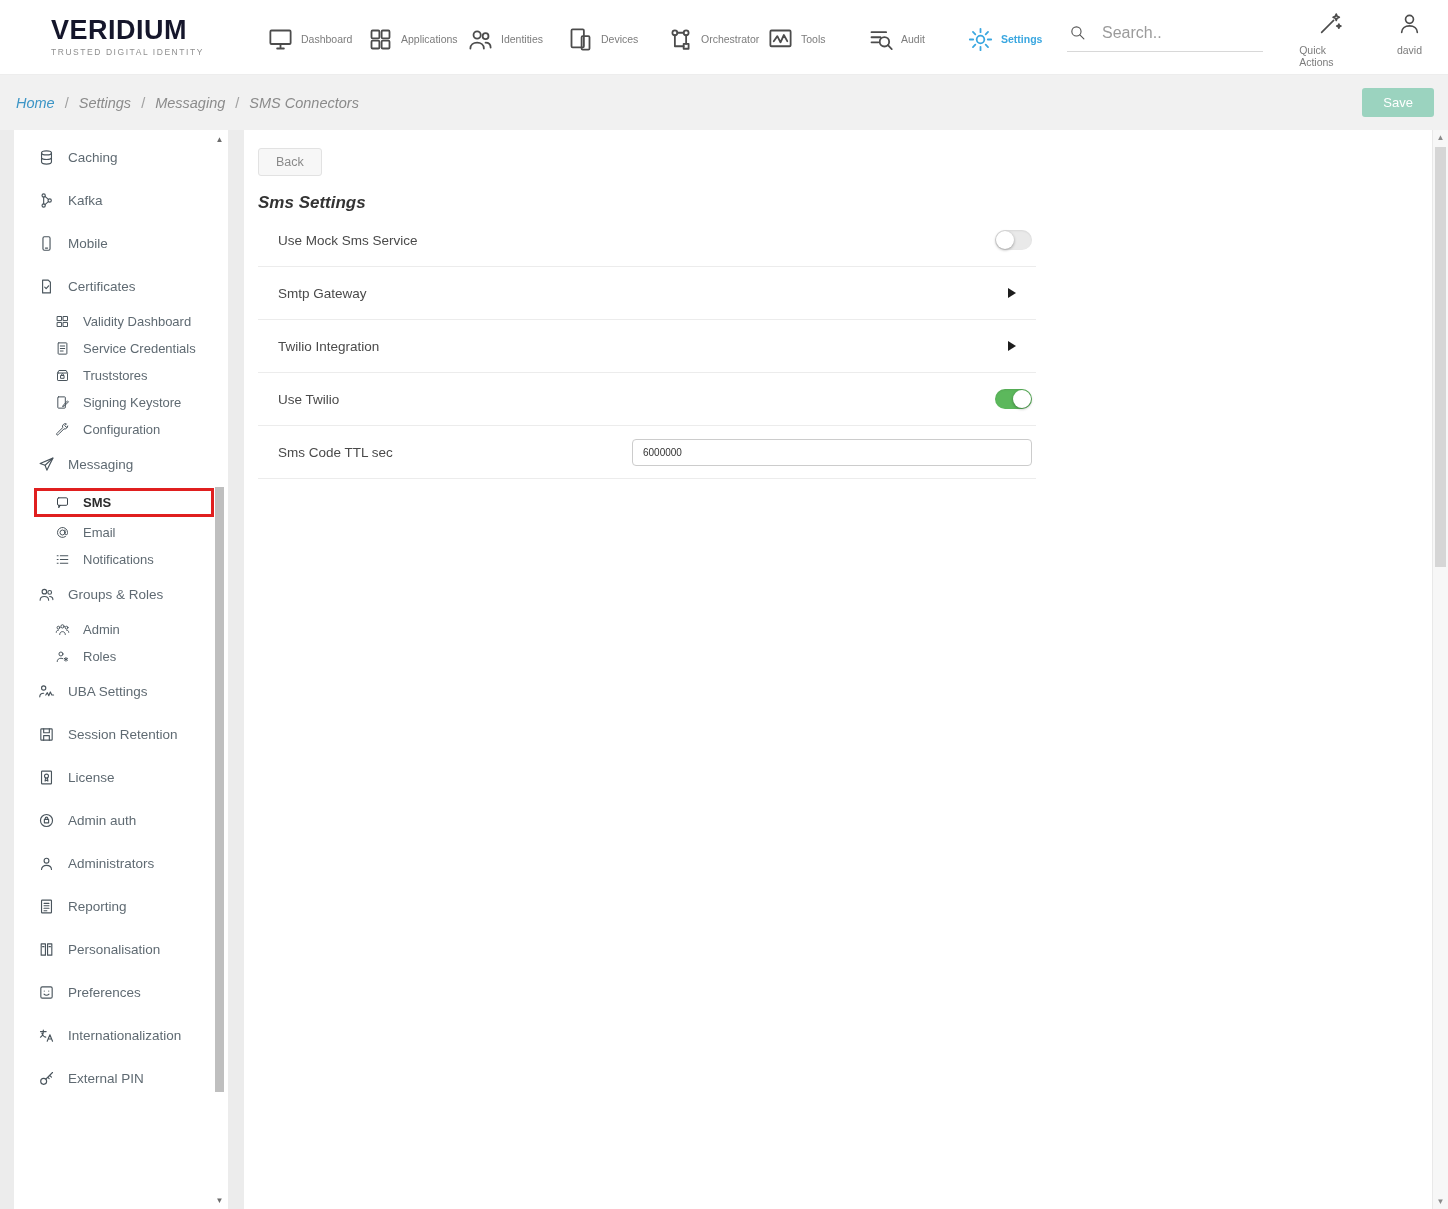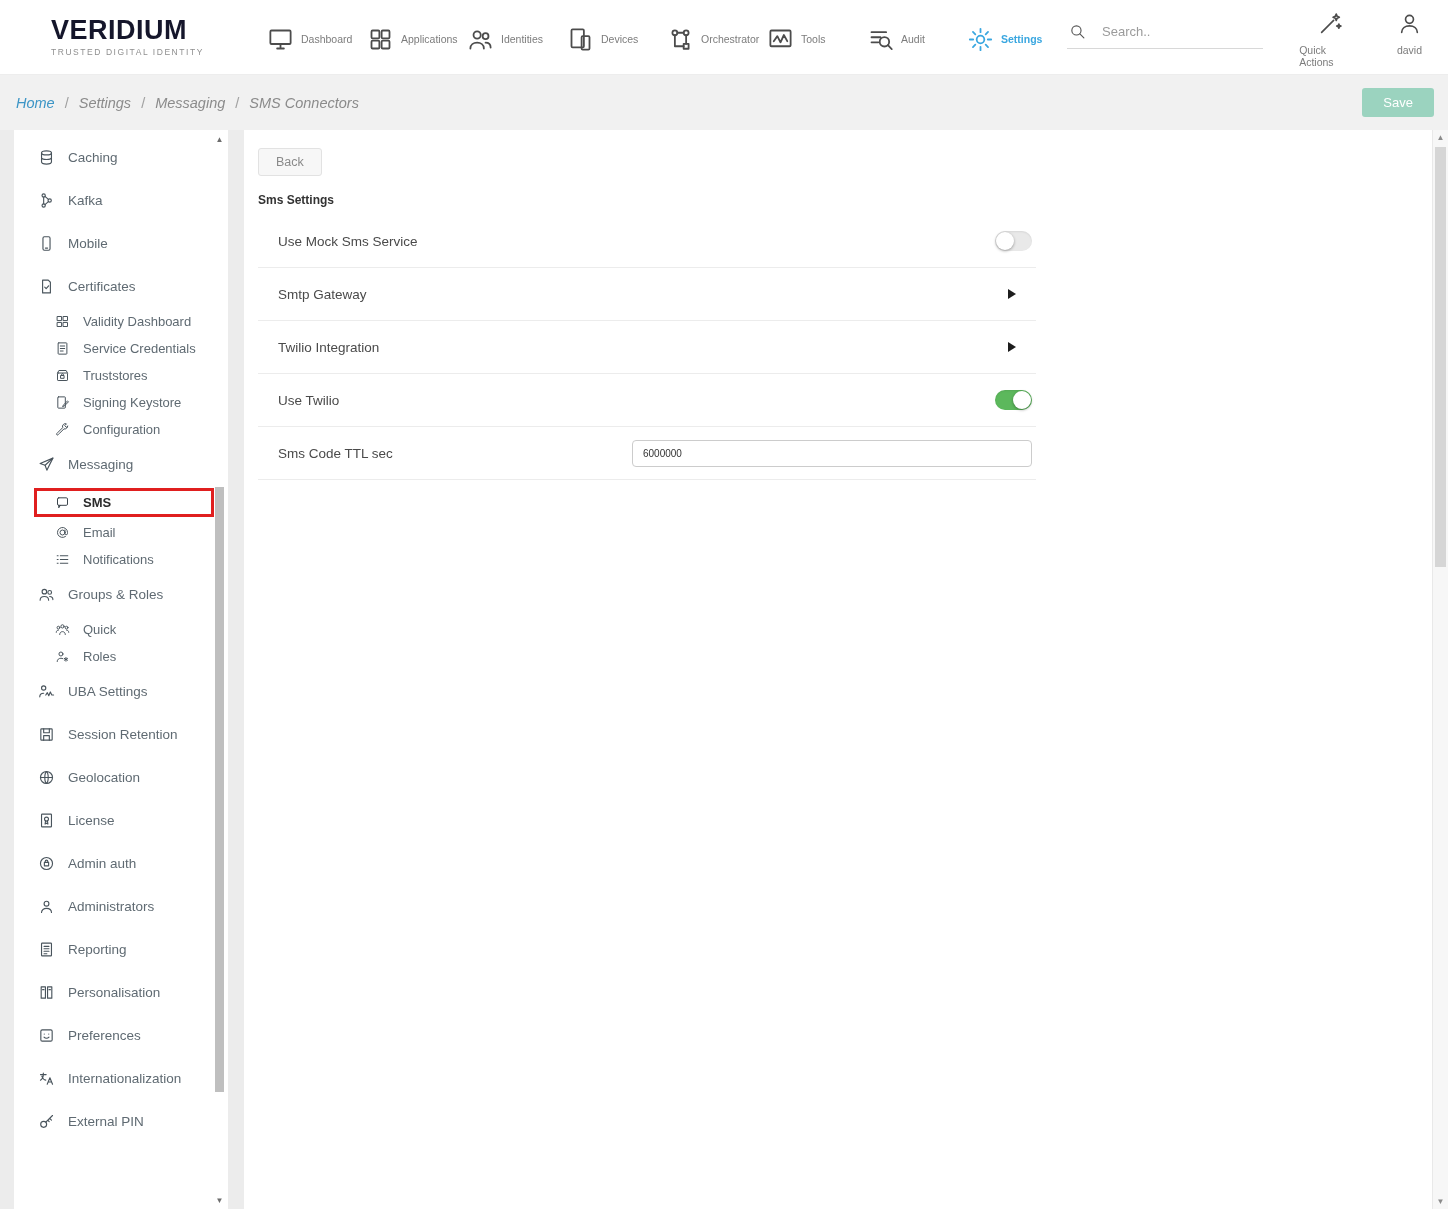--- a/index.html
+++ b/index.html
@@ -21,21 +21,21 @@
   .logo-tag{font-size:8.5px;color:#8f8f8f;letter-spacing:1.55px;margin-top:3px;}
   nav.topnav{display:flex;margin-left:32px;}
   .nav-item{width:100px;display:flex;flex-direction:row;align-items:center;gap:7px;cursor:pointer;padding-top:4px;}
   .nav-item .ic{width:27px;height:27px;color:#4c4c4c;}
   .nav-label{font-size:10.5px;color:#7c7c7c;}
   .nav-item.active .ic{color:var(--accent);}
   .nav-item.active .nav-label{color:var(--accent);font-weight:bold;}
   .header-right{margin-left:auto;display:flex;align-items:flex-start;gap:36px;}
   .search{display:flex;align-items:center;border-bottom:1px solid #d8d8d8;width:202px;padding:6px 2px 8px 2px;margin-top:10px;}
   .search .ic{width:17px;height:17px;color:#555;}
-  .search input{border:none;outline:none;background:transparent;font-size:13px;margin-left:14px;width:150px;color:#8b5cf6;font-family:"Liberation Sans",sans-serif;}
+  .search input{border:none;outline:none;background:transparent;font-size:16px;margin-left:14px;width:150px;color:#8b5cf6;font-family:"Liberation Sans",sans-serif;}
   .search input::placeholder{color:#9b9b9b;}
   .hdr-item{display:flex;flex-direction:column;align-items:center;gap:8px;font-size:10.5px;color:#7c7c7c;cursor:pointer;padding-top:4px;}
   .hdr-item .ic{width:25px;height:25px;color:#4c4c4c;}
 
   
   .crumb-bar{height:55px;display:flex;align-items:center;padding:0 14px 0 16px;background:#f1f1f1;}
   .crumbs{display:flex;align-items:center;gap:10px;font-size:14.5px;}
   .crumb{color:#8b8b8b;font-style:italic;}
   .crumb.link{color:var(--link);cursor:pointer;}
   .sep{color:#a0a0a0;}
@@ -55,21 +55,21 @@
 
   
   .sb-track{position:absolute;right:2px;top:2px;bottom:2px;width:13px;}
   .sb-arrow{height:14px;display:flex;align-items:center;justify-content:center;font-size:8px;color:#6d6d6d;cursor:pointer;}
   .sb-arrow.down{position:absolute;bottom:0;left:0;right:0;}
   .sb-thumb{position:absolute;left:2px;width:9px;background:#bfbfbf;top:355px;height:605px;cursor:pointer;}
 
   
   main{flex:1;background:#fff;margin-left:16px;margin-right:16px;padding:18px 0 0 14px;overflow:hidden;}
   .back-btn{background:#f7f7f7;border:1px solid #e2e2e2;color:#8a8a8a;font-size:12.5px;padding:6px 17px;border-radius:3px;cursor:pointer;font-family:"Liberation Sans",sans-serif;}
-  h1.page-title{font-size:12px;color:#333;margin:17px 0 8px 0;font-weight:bold;}
+  h1.page-title{font-size:17px;color:#333;margin:17px 0 1px 0;font-weight:bold;font-style:italic;}
   .srow{display:flex;align-items:center;width:778px;min-height:53px;border-bottom:1px solid #ececec;padding:0 4px 0 20px;}
   .srow-label{font-size:13.5px;color:#4a4a4a;}
   .srow .right{margin-left:auto;display:flex;align-items:center;}
   .toggle{width:37px;height:20px;border-radius:10px;background:#e9e9e9;position:relative;cursor:pointer;box-shadow:inset 0 1px 2px rgba(0,0,0,.08);}
   .toggle .knob{width:18px;height:18px;border-radius:50%;background:#fff;position:absolute;top:1px;left:1px;box-shadow:0 1px 3px rgba(0,0,0,.35);}
   .toggle.on{background:var(--green);}
   .toggle.on .knob{left:18px;}
   .caret{width:0;height:0;border-left:8px solid #1d1d1d;border-top:5px solid transparent;border-bottom:5px solid transparent;margin-right:16px;cursor:pointer;}
   .txt-input{width:400px;height:27px;border:1px solid #ccc;border-radius:4px;padding:2px 10px;font-size:10px;color:#333;font-family:"Liberation Sans",sans-serif;outline:none;}
 
@@ -349,21 +349,21 @@
         </div>
         <div class="side-item lvl1">
           <span class="ic">
             <svg viewBox="0 0 24 24">
               <circle cx="12" cy="7" r="2.6"></circle>
               <circle cx="5.5" cy="9" r="2.2"></circle>
               <circle cx="18.5" cy="9" r="2.2"></circle>
               <path d="M7.5 20c0-2.8 2-4.6 4.5-4.6s4.5 1.8 4.5 4.6M2 16.5c0-2.2 1.5-3.6 3.5-3.6M22 16.5c0-2.2-1.5-3.6-3.5-3.6"></path>
             </svg>
           </span>
-          <span>Quick</span>
+          <span>Admin</span>
         </div>
         <div class="side-item lvl1">
           <span class="ic">
             <svg viewBox="0 0 24 24">
               <circle cx="9.5" cy="8" r="3.2"></circle>
               <path d="M3.5 20c0-3.3 2.7-5.2 6-5.2 1.2 0 2.3.2 3.2.7"></path>
               <path d="M17.5 13.5v6M14.9 15l5.2 3M20.1 15l-5.2 3"></path>
             </svg>
           </span>
           <span>Roles</span>
@@ -379,29 +379,20 @@
           <span>UBA Settings</span>
         </div>
         <div class="side-item lvl0">
           <span class="ic">
             <svg viewBox="0 0 24 24">
               <rect x="4" y="4" width="16" height="16" rx="1"></rect>
               <path d="M8 4v5.5h8V4M8 20v-6.5h8V20"></path>
             </svg>
           </span>
           <span>Session Retention</span>
-        </div>
-        <div class="side-item lvl0">
-          <span class="ic">
-            <svg viewBox="0 0 24 24">
-              <circle cx="12" cy="12" r="8.5"></circle>
-              <path d="M3.5 12h17M12 3.5c3.2 2.7 3.2 14.3 0 17-3.2-2.7-3.2-14.3 0-17z"></path>
-            </svg>
-          </span>
-          <span>Geolocation</span>
         </div>
         <div class="side-item lvl0">
           <span class="ic">
             <svg viewBox="0 0 24 24">
               <rect x="5" y="3" width="14" height="18" rx="1"></rect>
               <circle cx="12" cy="10" r="2.8"></circle>
               <path d="M10.7 12.6L10 17l2-1.2L14 17l-.7-4.4"></path>
             </svg>
           </span>
           <span>License</span>

